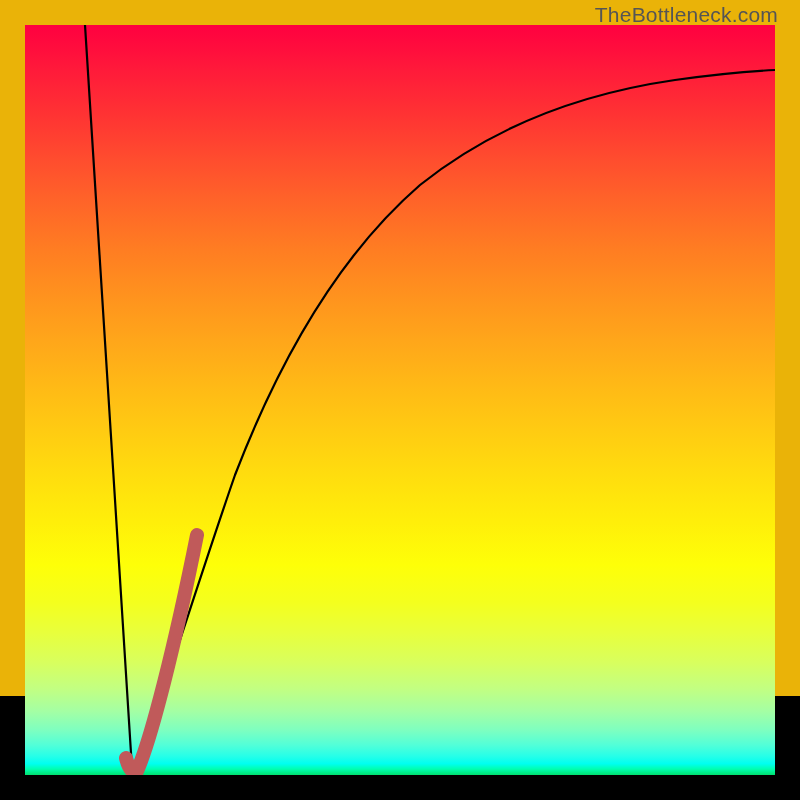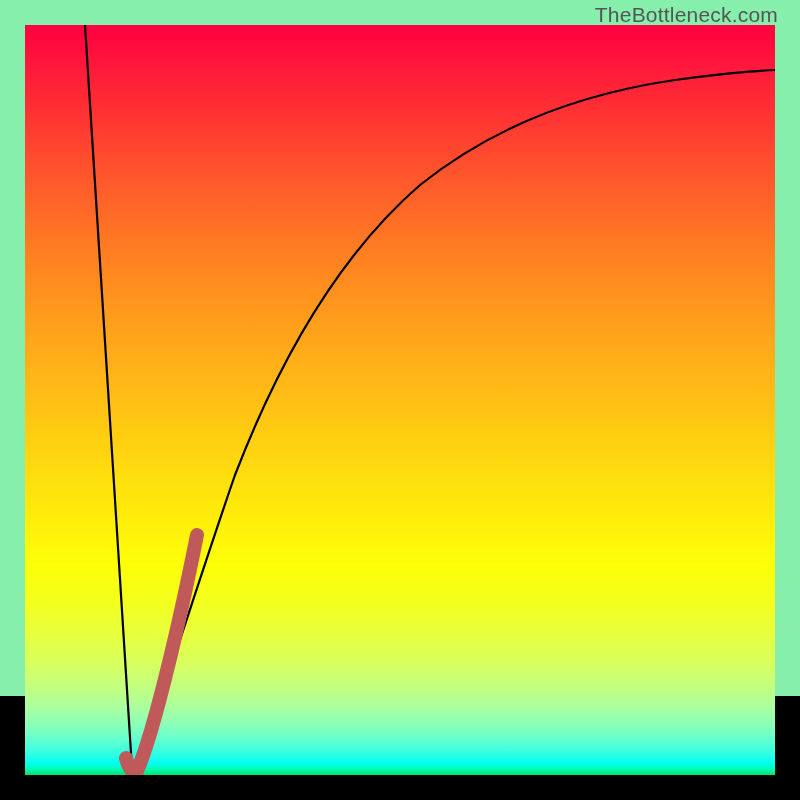--- a/index.html
+++ b/index.html
@@ -10,21 +10,21 @@
     overflow: hidden;
     background: #000;
     font-family: Arial, Helvetica, sans-serif;
   }
   .frame {
     position: absolute;
     top: 0;
     left: 0;
     width: 800px;
     height: 696px;
-    background: #86efac;
+    background: #eab308;
   }
   .plot-area {
     position: absolute;
     top: 25px;
     left: 25px;
     width: 750px;
     height: 750px;
     overflow: hidden;
   }
   .gradient-bg {

